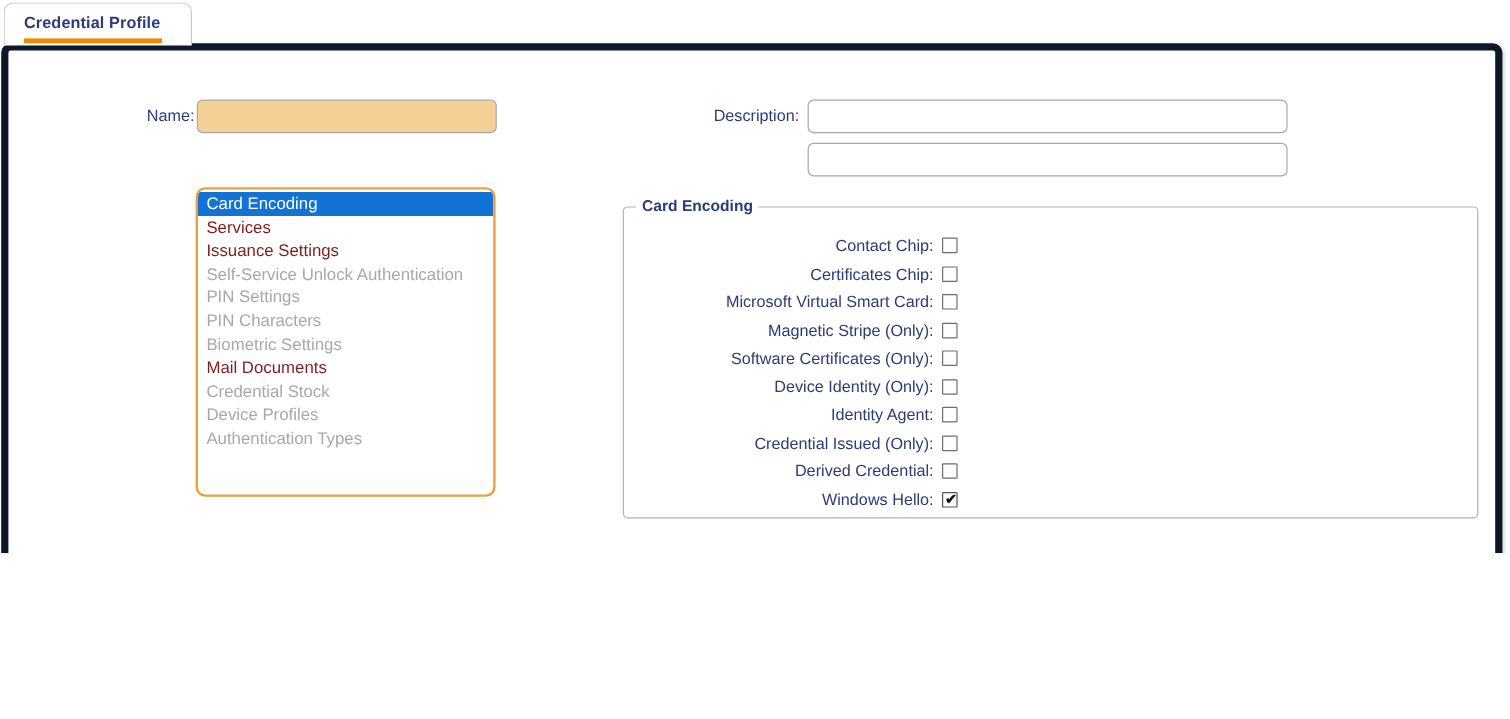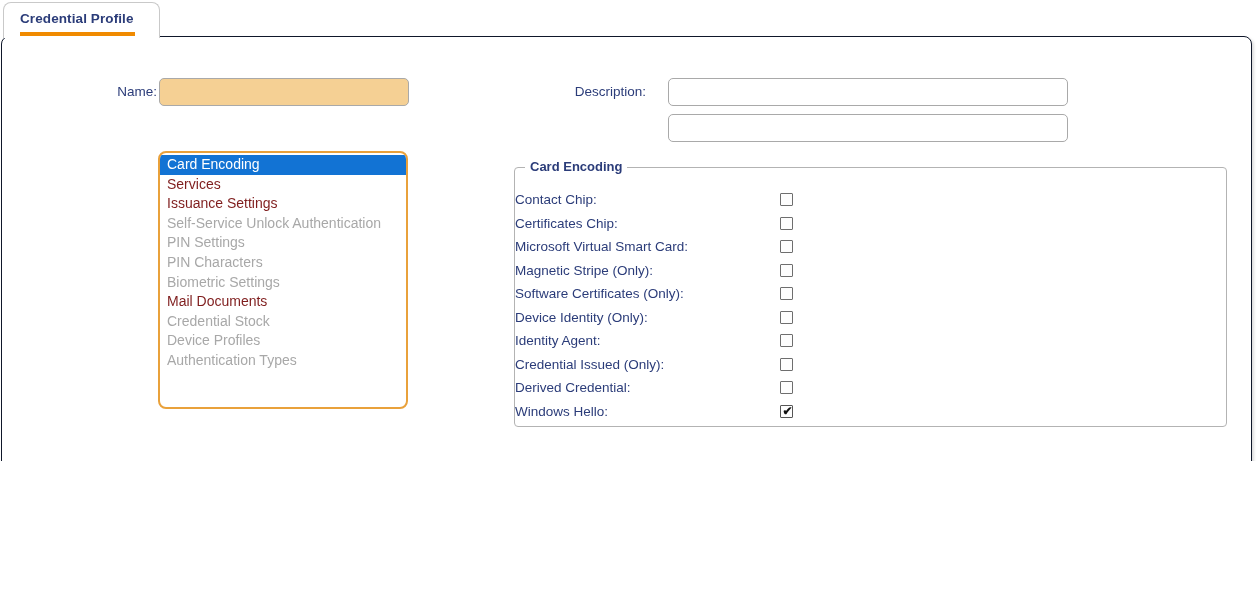--- a/index.html
+++ b/index.html
@@ -29,30 +29,30 @@
     font-size:13.5px;font-weight:bold;color:var(--label-blue);
     letter-spacing:0.1px;white-space:nowrap;
   }
   .tab-underline{
     position:absolute;left:16px;top:29px;width:115px;height:4px;
     background:var(--accent-orange);
   }
   
   .panel{
     position:absolute;left:1px;top:36px;width:1251px;height:552px;
-    background:#ffffff;border:1px solid #0f172a;border-radius:8px;
+    background:#ffffff;border:6px solid #0f172a;border-radius:8px;
     box-shadow:2px 2px 3px rgba(0,0,0,0.14);z-index:1;
   }
   
   .lbl{
     position:absolute;height:28px;line-height:28px;text-align:right;
     font-size:13.5px;color:var(--label-blue);white-space:nowrap;
   }
   .name-lbl{left:40px;width:115px;top:41px;}
-  .desc-lbl{left:464px;width:180px;top:41px;}
+  .desc-lbl{left:479px;width:180px;top:41px;}
   .dfn-lbl{left:479px;width:180px;top:77px;}
   .input{
     position:absolute;height:28px;border:1px solid #a9a9a9;border-radius:5px;
     background:#ffffff;font-family:"Liberation Sans",sans-serif;font-size:13.5px;
     padding:0 8px;color:#222;outline:none;
   }
   .name-input{left:157px;top:41px;width:250px;background:var(--name-field-bg);}
   .desc-input{left:666px;top:41px;width:400px;}
   .dfn-input{left:666px;top:77px;width:400px;}
   
@@ -74,21 +74,21 @@
     position:absolute;left:512px;top:130px;width:713px;height:260px;
     border:1px solid #b3b3b3;border-radius:4px;background:#ffffff;
   }
   .legend{
     position:absolute;left:10px;top:-9px;background:#ffffff;padding:0 5px;
     font-size:13px;font-weight:bold;color:var(--label-blue);white-space:nowrap;
   }
   .options{position:absolute;left:0;right:0;top:20px;}
   .opt-row{display:flex;align-items:center;height:23.5px;}
   .opt-label{
-    width:258px;font-size:13.5px;color:var(--label-blue);
+    width:258px;text-align:right;font-size:13.5px;color:var(--label-blue);
     white-space:nowrap;
   }
   .checkbox{
     width:13px;height:13px;margin-left:7px;border:1px solid #6e6e6e;
     background:#fdfdfd;border-radius:1px;position:relative;cursor:pointer;
     flex:0 0 auto;
   }
   .checkbox.checked{border-color:#555;}
   .checkbox.checked::after{
     content:"\2714";position:absolute;left:0;top:-2px;width:13px;

